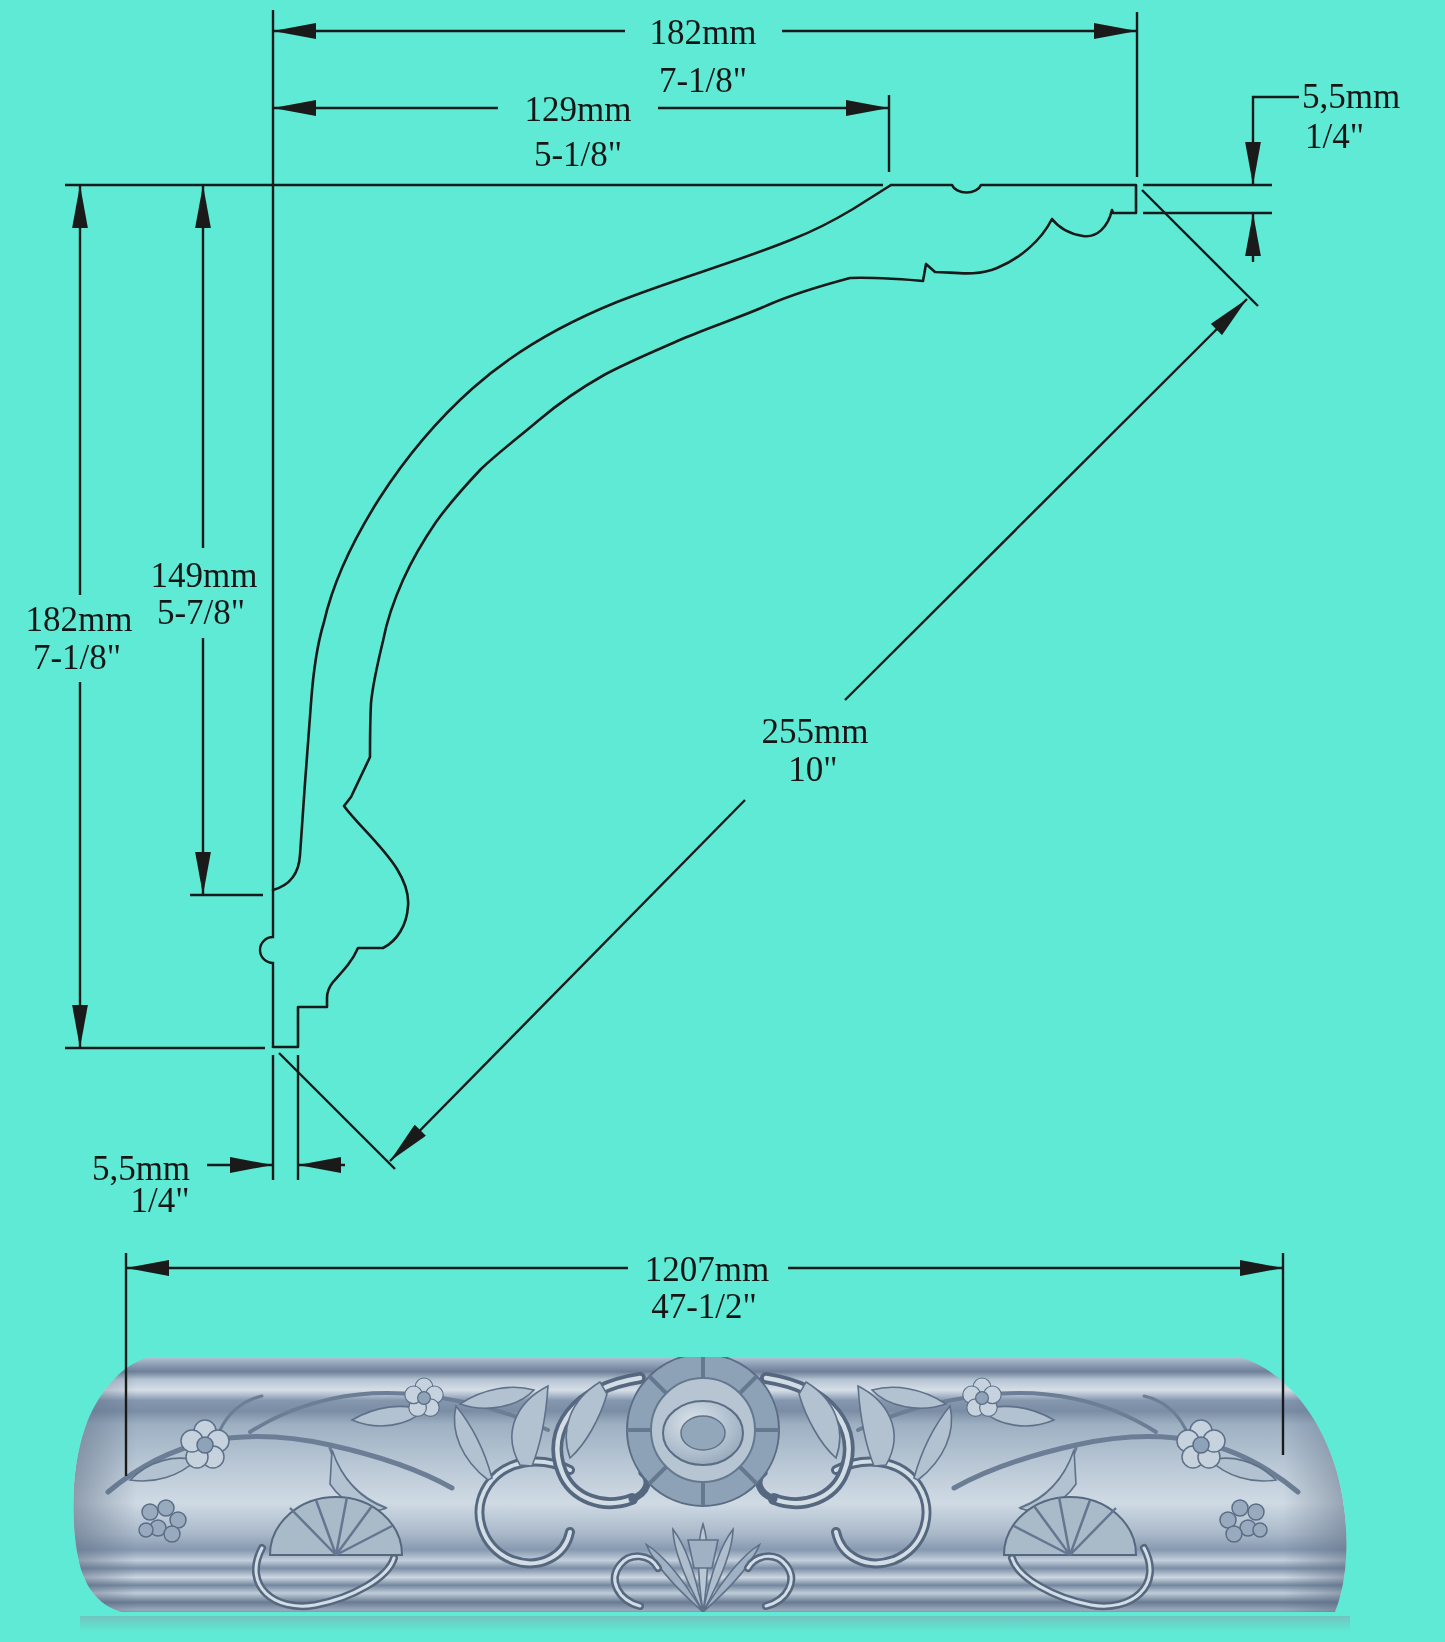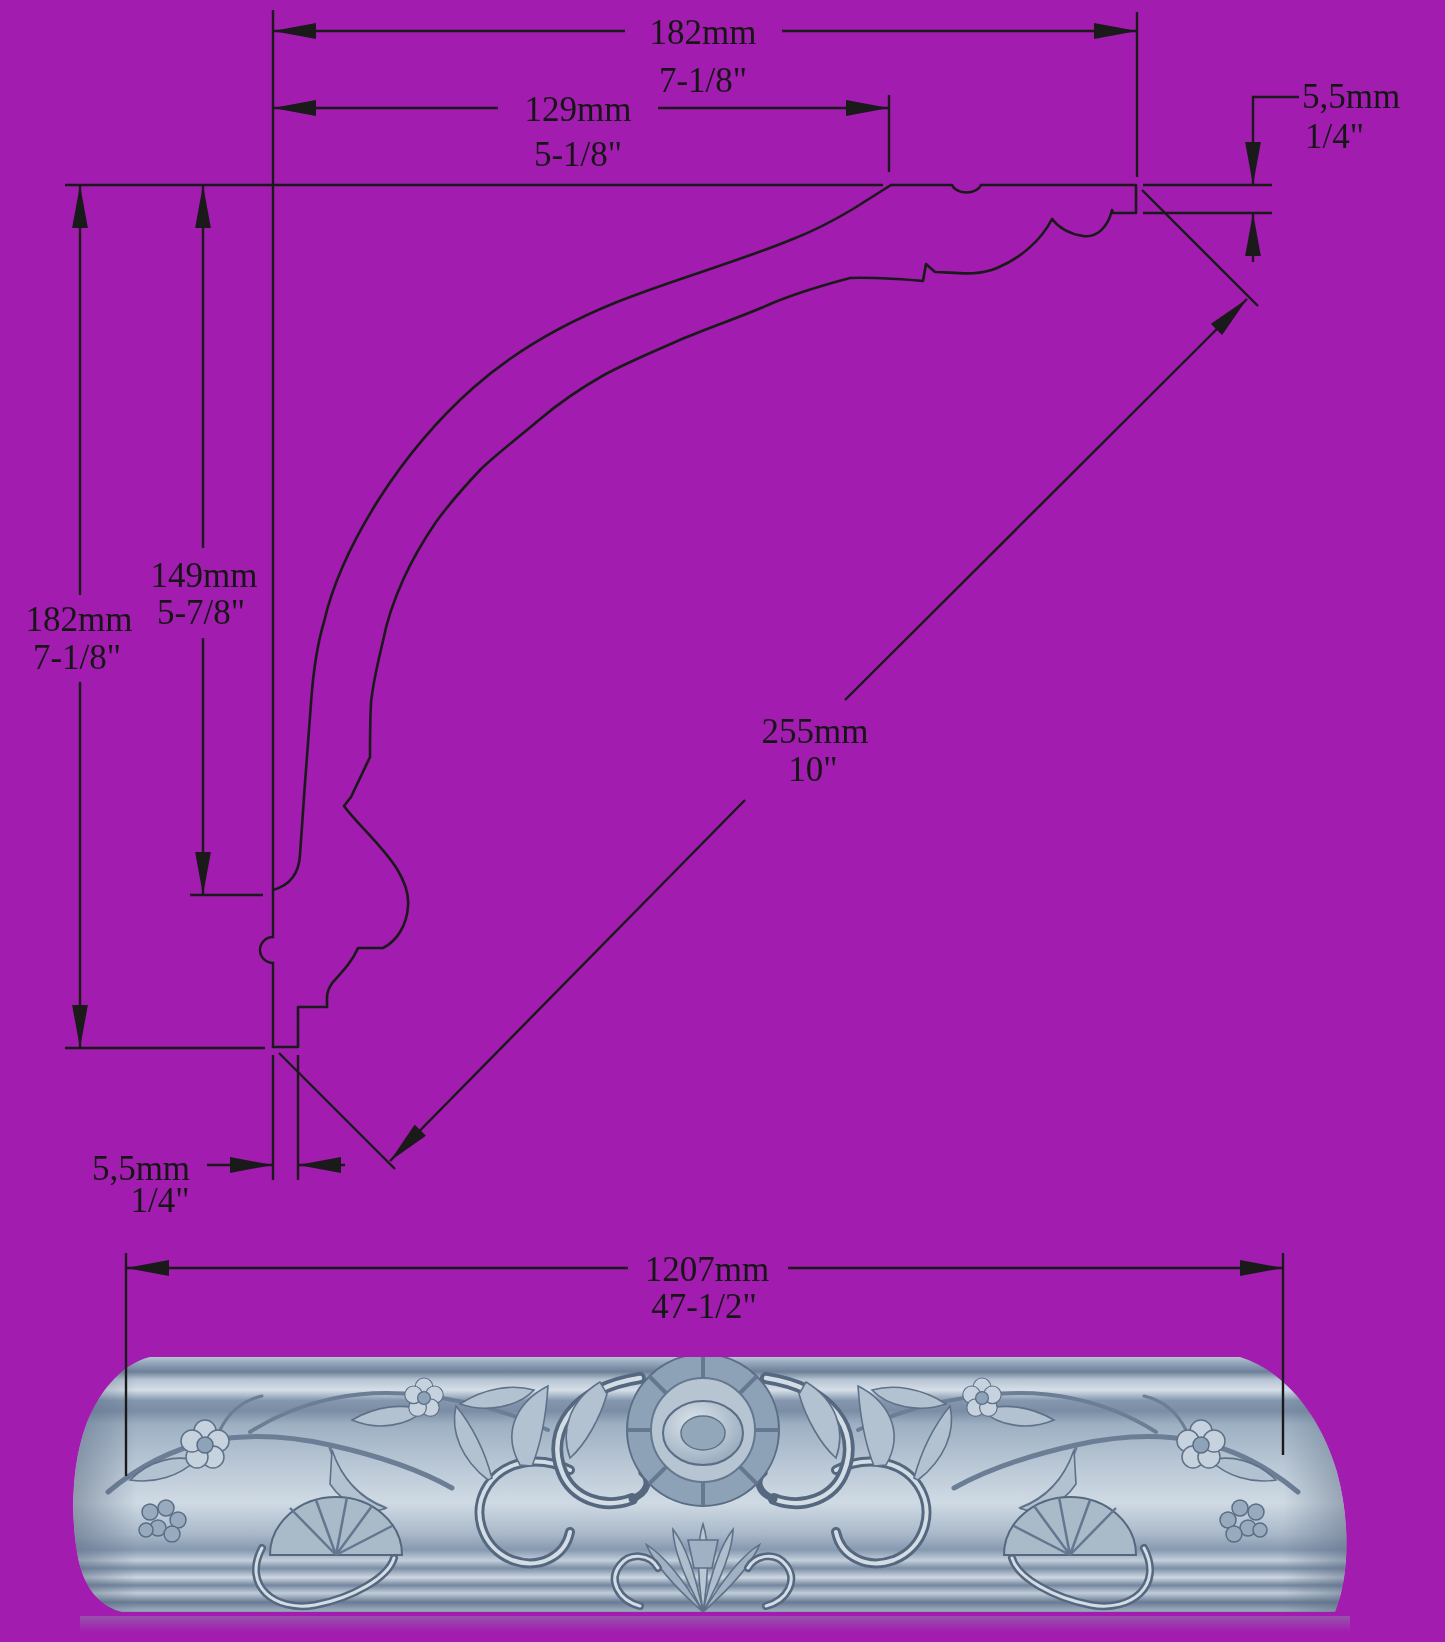--- a/index.html
+++ b/index.html
@@ -1,16 +1,16 @@
 <!DOCTYPE html>
 <html><head>
 <meta charset="utf-8">
 <style>
   html,body{margin:0;padding:0;background:#ffffff;}
-  .canvas{position:relative;width:1445px;height:1642px;background:#a21caf;overflow:hidden;
+  .canvas{position:relative;width:1445px;height:1642px;background:#5eead4;overflow:hidden;
           font-family:"Liberation Serif","DejaVu Serif",serif;}
   svg{display:block;}
   .dim-text{font-family:"Liberation Serif","DejaVu Serif",serif;font-size:35px;fill:#161616;}
   .ln{stroke:#1a1a1a;stroke-width:2.4;fill:none;}
   .prof{stroke:#1a1a1a;stroke-width:2.6;fill:none;stroke-linejoin:round;stroke-linecap:round;}
   .orn-stroke{stroke:#56687f;fill:none;stroke-linecap:round;}
   .orn-hi{stroke:#d3dde6;fill:none;stroke-linecap:round;}
   .leaf{fill:#b3c2d1;stroke:#5f7189;stroke-width:1.6;}
   .petal{fill:#c6d2de;stroke:#5f7189;stroke-width:1.5;}
   .berry{fill:#97aabe;stroke:#5a6d85;stroke-width:1.5;}

